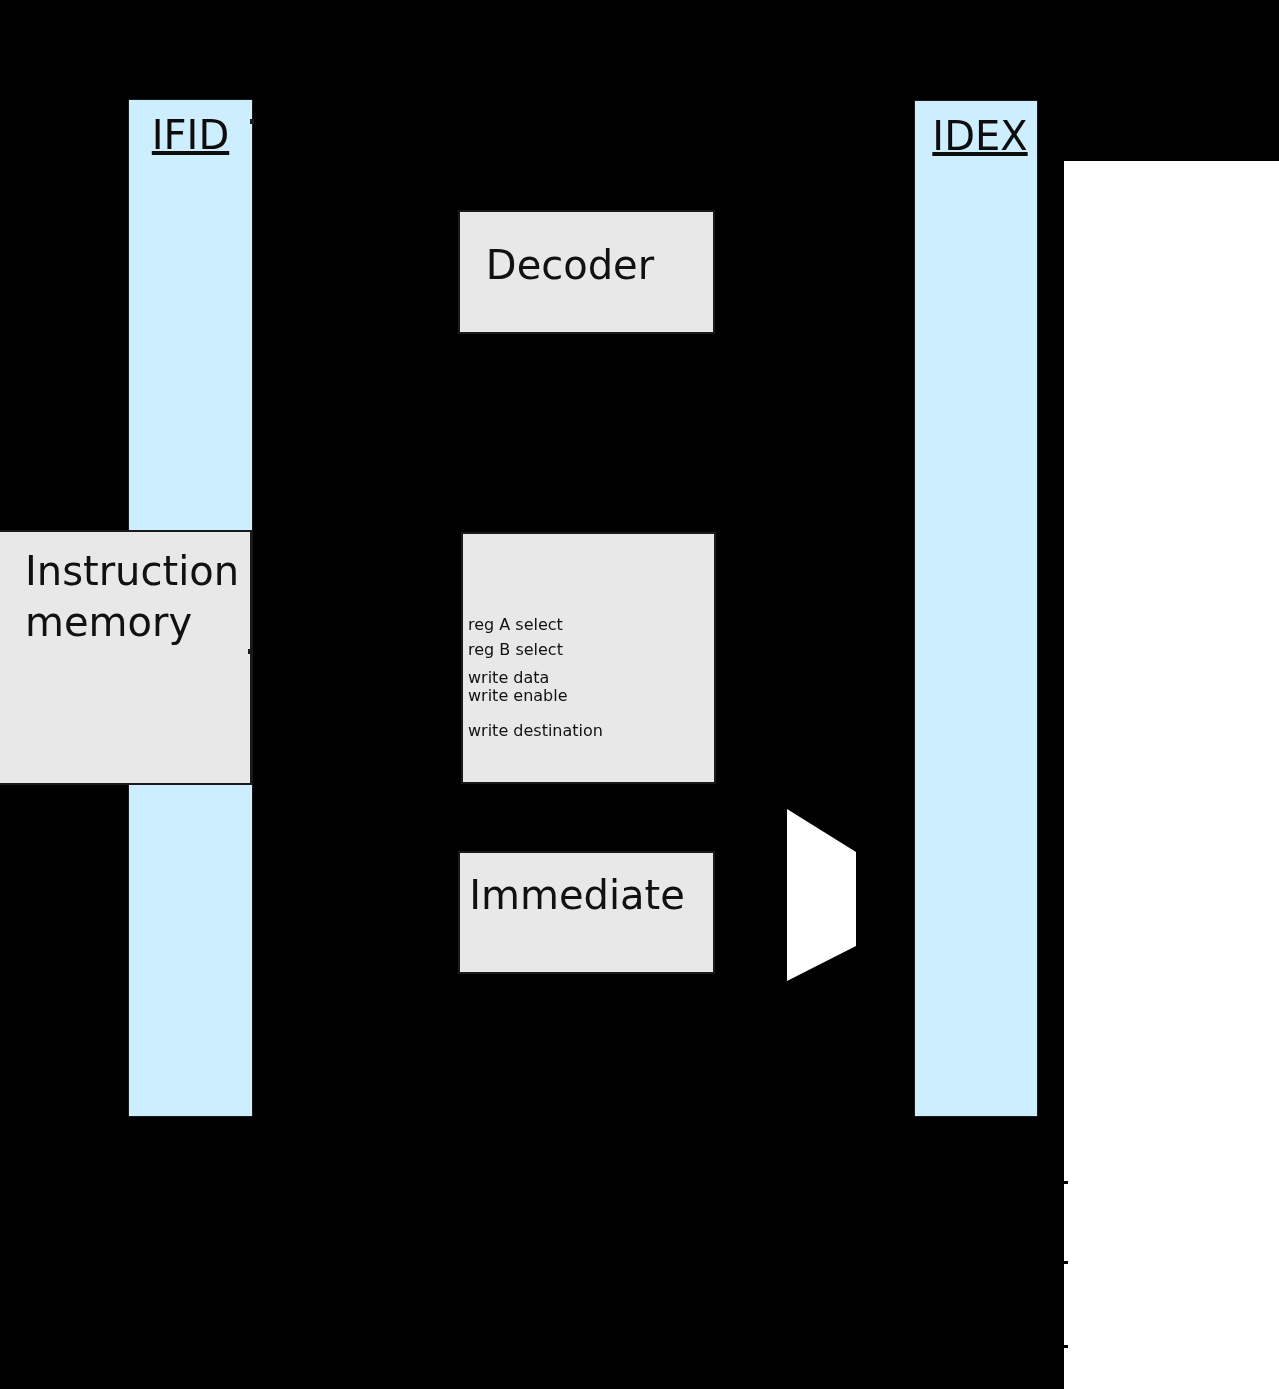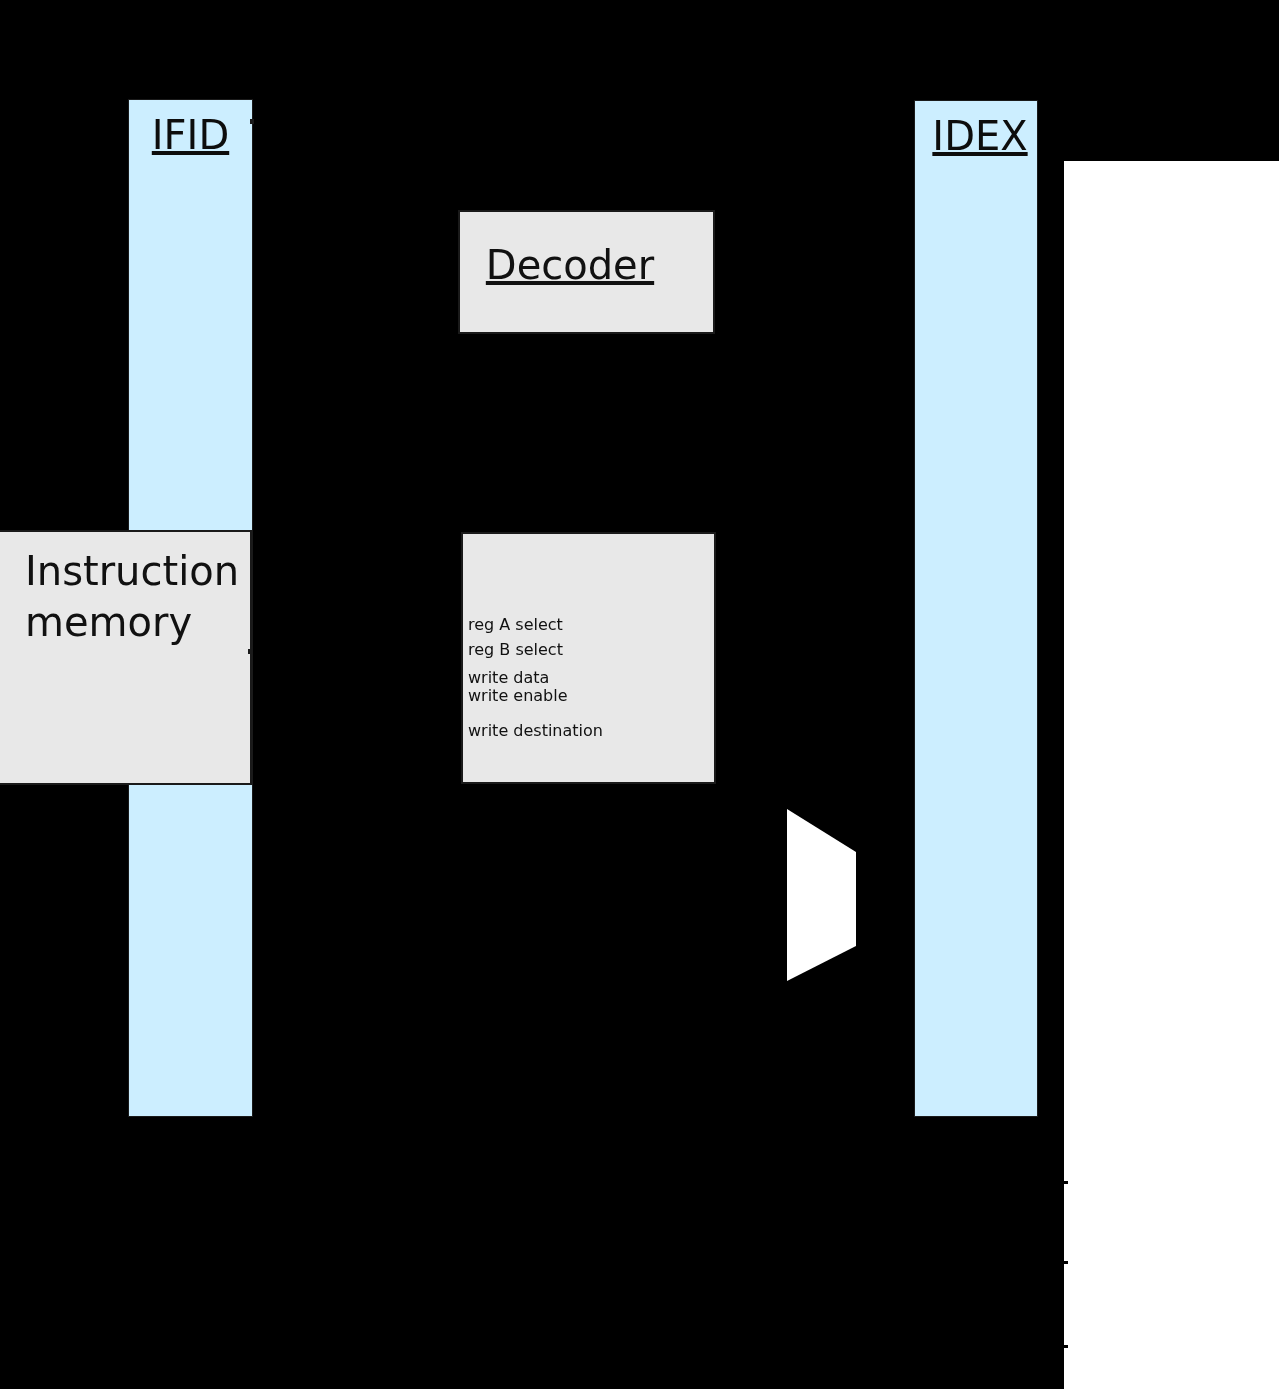--- a/index.html
+++ b/index.html
@@ -9,21 +9,21 @@
   }
   .abs{position:absolute;}
   
   #white-region{left:1064px;top:161px;width:215px;height:1228px;background:#fff;}
   
   .pipe-bar{background:#cceeff;border:1px solid #1a1a1a;box-sizing:border-box;}
   #ifid-bar{left:128px;top:99px;width:125px;height:1018px;}
   #idex-bar{left:914px;top:100px;width:124px;height:1017px;padding-left:8px;}
   .pipe-label{display:block;text-align:center;margin-top:13px;font-size:40px;line-height:1.1;color:#0d0d0d;text-decoration:underline;}
   
-  .block{background:#e8e8e8;border:2px solid #1a1a1a;box-sizing:border-box;text-decoration:underline;}
+  .block{background:#e8e8e8;border:2px solid #1a1a1a;box-sizing:border-box;}
   #imem-block{left:-2px;top:530px;width:254px;height:255px;}
   #imem-label{left:25px;top:14px;width:218px;font-size:40px;line-height:51px;}
   #decoder-block{left:458px;top:210px;width:257px;height:124px;
     display:flex;align-items:center;justify-content:center;
     font-size:40px;padding:0 33px 14px 0;}
   #registers-block{left:461px;top:532px;width:255px;height:252px;}
   #registers-title{left:25px;top:0px;font-size:40px;line-height:44px;}
   .port{left:5px;font-size:16px;line-height:16px;color:#111;white-space:nowrap;}
   #port-rega{top:83px;}
   #port-regb{top:108px;}
@@ -67,20 +67,23 @@
   </div>
 
   <div id="registers-block" class="abs block">
     <div id="port-rega" class="abs port">reg A select</div>
     <div id="port-regb" class="abs port">reg B select</div>
     <div id="port-wdata" class="abs port">write data</div>
     <div id="port-wenable" class="abs port">write enable</div>
     <div id="port-wdest" class="abs port">write destination</div>
   </div>
 
+  <div id="immediate-block" class="abs block">
+    <span>Immediate</span>
+  </div>
 
   <svg id="mux" class="abs" viewBox="0 0 70 173">
     <polygon points="0,0 69,43 69,137 0,172" fill="#ffffff"></polygon>
   </svg>
 
   <div id="stub-1" class="abs stub"></div>
   <div id="stub-2" class="abs stub"></div>
   <div id="stub-3" class="abs stub"></div>
   <div id="stub-4" class="abs stub"></div>
   <div id="stub-5" class="abs stub"></div>

